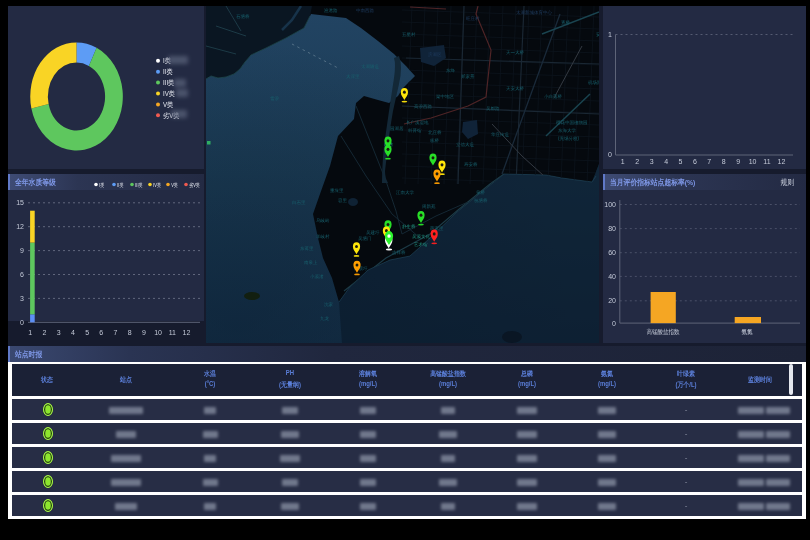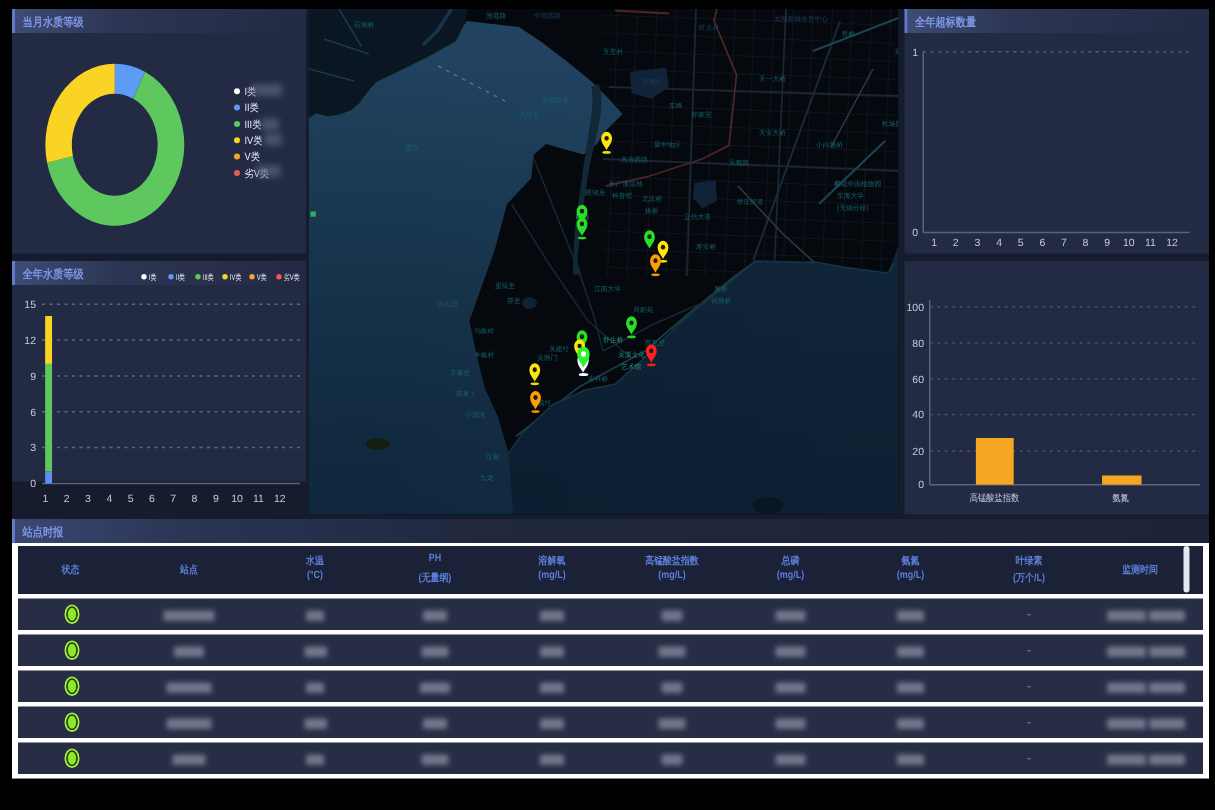--- a/index.html
+++ b/index.html
@@ -10,23 +10,20 @@
 .ptitle{position:absolute;left:5px;top:3px;font-size:8px;font-weight:bold;color:#7e97e6;white-space:nowrap;transform:scaleX(0.85);transform-origin:0 50%}
 svg{position:absolute;display:block}
 .blur{position:absolute;background:#838b9e;filter:blur(1.6px);opacity:.8;border-radius:1px}
 .blur2{position:absolute;background:#59627a;filter:blur(2px);opacity:.75;border-radius:1px}
 </style>
 </head>
 <body>
 <div id="page">
 
 <div class="panel" id="pL1" style="left:0;top:0;width:196px;height:163px">
-  <div class="phead">
-        <div class="ptitle">当月水质等级</div>
-      </div>
   <svg width="196" height="163" viewBox="0 0 196 163" id="donutsvg">
 <path d="M68.5,36.5 A46.3,54 0 0 1 88.6,41.8 L80.9,59.9 A28.6,34 0 0 0 68.5,56.5 Z" fill="#5d9cf5"></path>
 <path d="M88.6,41.8 A46.3,54 0 1 1 23.4,102.5 L40.6,98.1 A28.6,34 0 1 0 80.9,59.9 Z" fill="#5ec75e"></path>
 <path d="M23.4,102.5 A46.3,54 0 0 1 68.5,36.5 L68.5,56.5 A28.6,34 0 0 0 40.6,98.1 Z" fill="#f9d425"></path>
 <circle cx="150" cy="54.8" r="2" fill="#ffffff"></circle>
 <text x="155" y="57.3" font-size="7" fill="#e8ebf2" transform="scale(0.88,1)" transform-origin="155 57.3">I类</text>
 <circle cx="150" cy="65.7" r="2" fill="#5d9cf5"></circle>
 <text x="155" y="68.2" font-size="7" fill="#e8ebf2" transform="scale(0.88,1)" transform-origin="155 68.2">II类</text>
 <circle cx="150" cy="76.6" r="2" fill="#5ec75e"></circle>
 <text x="155" y="79.1" font-size="7" fill="#e8ebf2" transform="scale(0.88,1)" transform-origin="155 79.1">III类</text>
@@ -289,23 +286,20 @@
         <ellipse cx="150.5" cy="249.9" rx="2.9" ry="0.9" fill="#ffe60a" opacity="0.95"></ellipse>
 <g transform="translate(151,266.8) scale(1.0)">
           <path d="M0,0 C-1.5,-2.8 -3.6,-4.6 -3.6,-7.8 A3.6,4.3 0 1 1 3.6,-7.8 C3.6,-4.6 1.5,-2.8 0,0 Z" fill="#ff9e00"></path>
           <ellipse cx="0" cy="-7.8" rx="1.45" ry="1.6" fill="#1b1b10"></ellipse>
         </g>
         <ellipse cx="151" cy="268.40000000000003" rx="2.9" ry="0.9" fill="#ff9e00" opacity="0.95"></ellipse>
 </svg>
 </div>
 
 <div class="panel" id="pR1" style="left:595px;top:0;width:203px;height:163px">
-  <div class="phead">
-        <div class="ptitle">全年超标数量</div>
-      </div>
   <svg width="203" height="163" viewBox="0 0 203 163" id="barR1svg">
 <text x="9" y="31" font-size="7" fill="#c4cad8" text-anchor="end">1</text>
 <text x="9" y="151" font-size="7" fill="#c4cad8" text-anchor="end">0</text>
 <line x1="12.5" y1="28.5" x2="190" y2="28.5" stroke="#555b72" stroke-width="1" stroke-dasharray="2,3"></line>
 <line x1="12.5" y1="28.5" x2="12.5" y2="149" stroke="#5e6478" stroke-width="1"></line>
 <line x1="12.5" y1="149" x2="190" y2="149" stroke="#5e6478" stroke-width="1"></line>
 <text x="19.8" y="158" font-size="7" fill="#c4cad8" text-anchor="middle">1</text>
 <text x="34.2" y="158" font-size="7" fill="#c4cad8" text-anchor="middle">2</text>
 <text x="48.6" y="158" font-size="7" fill="#c4cad8" text-anchor="middle">3</text>
 <text x="63.1" y="158" font-size="7" fill="#c4cad8" text-anchor="middle">4</text>
@@ -314,20 +308,24 @@
 <text x="106.3" y="158" font-size="7" fill="#c4cad8" text-anchor="middle">7</text>
 <text x="120.7" y="158" font-size="7" fill="#c4cad8" text-anchor="middle">8</text>
 <text x="135.2" y="158" font-size="7" fill="#c4cad8" text-anchor="middle">9</text>
 <text x="149.6" y="158" font-size="7" fill="#c4cad8" text-anchor="middle">10</text>
 <text x="164.0" y="158" font-size="7" fill="#c4cad8" text-anchor="middle">11</text>
 <text x="178.4" y="158" font-size="7" fill="#c4cad8" text-anchor="middle">12</text>
 </svg>
 </div>
 
 <div class="panel" id="pR2" style="left:595px;top:168px;width:203px;height:169px">
+  <div class="phead">
+        <div class="ptitle">当月评价指标站点超标率(%)</div>
+  <div style="position:absolute;right:12px;top:3px;font-size:8px;color:#cdd3e0;transform:scaleX(0.85);transform-origin:100% 50%">规则</div>
+      </div>
   <svg width="203" height="169" viewBox="0 0 203 169" id="barR2svg">
 <text x="13" y="151.6" font-size="7" fill="#c4cad8" text-anchor="end">0</text>
 <text x="13" y="129.3" font-size="7" fill="#c4cad8" text-anchor="end">20</text>
 <line x1="16.8" y1="126.8" x2="197" y2="126.8" stroke="#4a5068" stroke-width="1" stroke-dasharray="2,3"></line>
 <text x="13" y="104.9" font-size="7" fill="#c4cad8" text-anchor="end">40</text>
 <line x1="16.8" y1="102.4" x2="197" y2="102.4" stroke="#4a5068" stroke-width="1" stroke-dasharray="2,3"></line>
 <text x="13" y="81.2" font-size="7" fill="#c4cad8" text-anchor="end">60</text>
 <line x1="16.8" y1="78.7" x2="197" y2="78.7" stroke="#4a5068" stroke-width="1" stroke-dasharray="2,3"></line>
 <text x="13" y="57.1" font-size="7" fill="#c4cad8" text-anchor="end">80</text>
 <line x1="16.8" y1="54.6" x2="197" y2="54.6" stroke="#4a5068" stroke-width="1" stroke-dasharray="2,3"></line>

